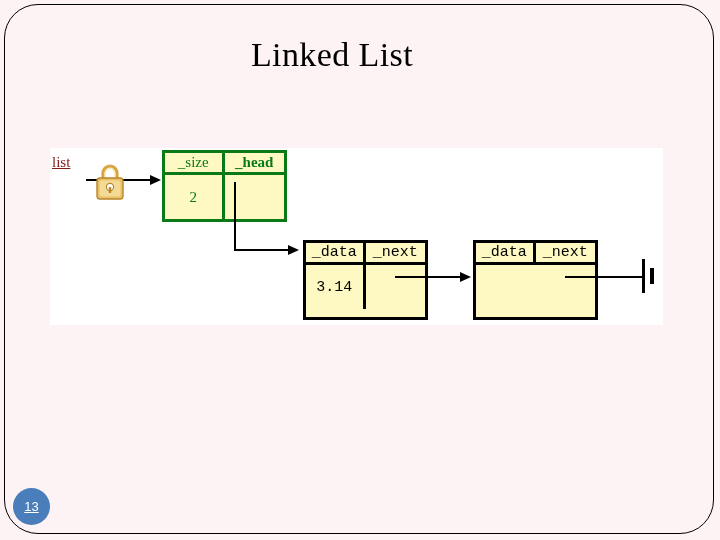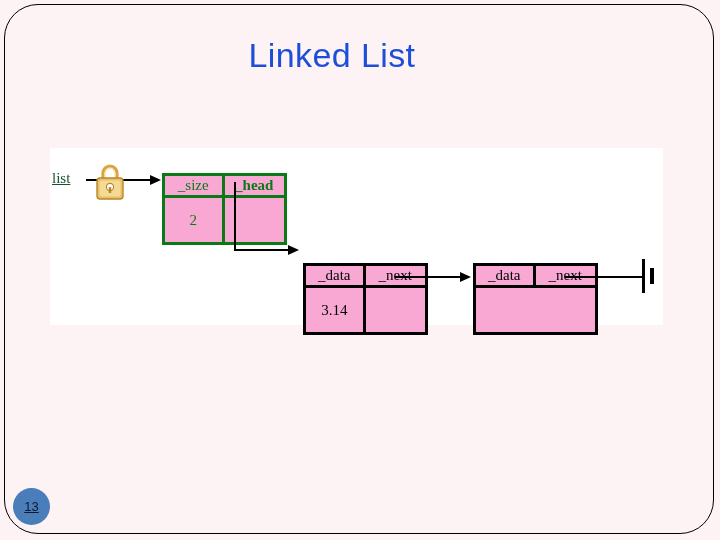--- a/index.html
+++ b/index.html
@@ -30,43 +30,42 @@
     border-radius: 34px;
     box-sizing: border-box;
     pointer-events: none;
   }
   #slide-title {
     position: absolute;
     left: 0;
     top: 36px;
     width: 664px;
     text-align: center;
-    font-family: Liberation Sans, sans-serif;
+    font-family: Liberation Serif, serif;
     font-size: 34px;
-    color: #1d4ed8;
+    color: #000000;
     letter-spacing: 0.4px;
   }
   
   #diagram-canvas {
     position: absolute;
     left: 50px;
     top: 148px;
     width: 613px;
     height: 177px;
     background: #ffffff;
   }
   .dgm {
     position: absolute;
   }
   
   .box {
     position: absolute;
     box-sizing: border-box;
-    background: #f9a8d4;
-    margin-top: 23px;
+    background: #fef9c3;
   }
   .box .hdr-row,
   .box .val-row {
     display: flex;
     width: 100%;
     box-sizing: border-box;
   }
   .box .cell {
     box-sizing: border-box;
     display: flex;
@@ -100,23 +99,24 @@
   #list-box .cell {
     color: #0a7a16;
     font-size: 15px;
   }
   #list-box .hdr-row .cell {
     font-size: 15px;
   }
   
   .node-box {
     width: 125px;
-    height: 72px;
+    height: 80px;
     border: 3px solid #000000;
     top: 92px;
+    font-family: Liberation Mono, monospace;
   }
   #node-1 { left: 253px; }
   #node-2 { left: 423px; }
   .node-box .hdr-row {
     height: 22px;
     border-bottom: 3px solid #000000;
   }
   .node-box .val-row {
     height: 44px;
   }
@@ -128,23 +128,23 @@
     width: 50%;
     text-align: right;
   }
   .node-box .cell {
     color: #000000;
     font-size: 15px;
   }
   
   #list-label {
     left: 2px;
-    top: 22px;
-    font-size: 15px;
-    color: #14532d;
+    top: 6px;
+    font-size: 15px;
+    color: #7f1d1d;
     text-decoration: underline;
   }
   
   .hline {
     position: absolute;
     height: 2px;
     background: #000000;
   }
   .vline {
     position: absolute;
@@ -195,21 +195,21 @@
     position: absolute;
     left: 13px;
     top: 488px;
     width: 37px;
     height: 37px;
     border-radius: 50%;
     background: #4a7ebb;
     display: flex;
     align-items: center;
     justify-content: center;
-    color: #0f172a;
+    color: #ffffff;
     font-family: "Liberation Sans", sans-serif;
     font-size: 13px;
     text-decoration: underline;
   }
 </style>
 </head>
 <body>
 
 <div id="slide">
 

